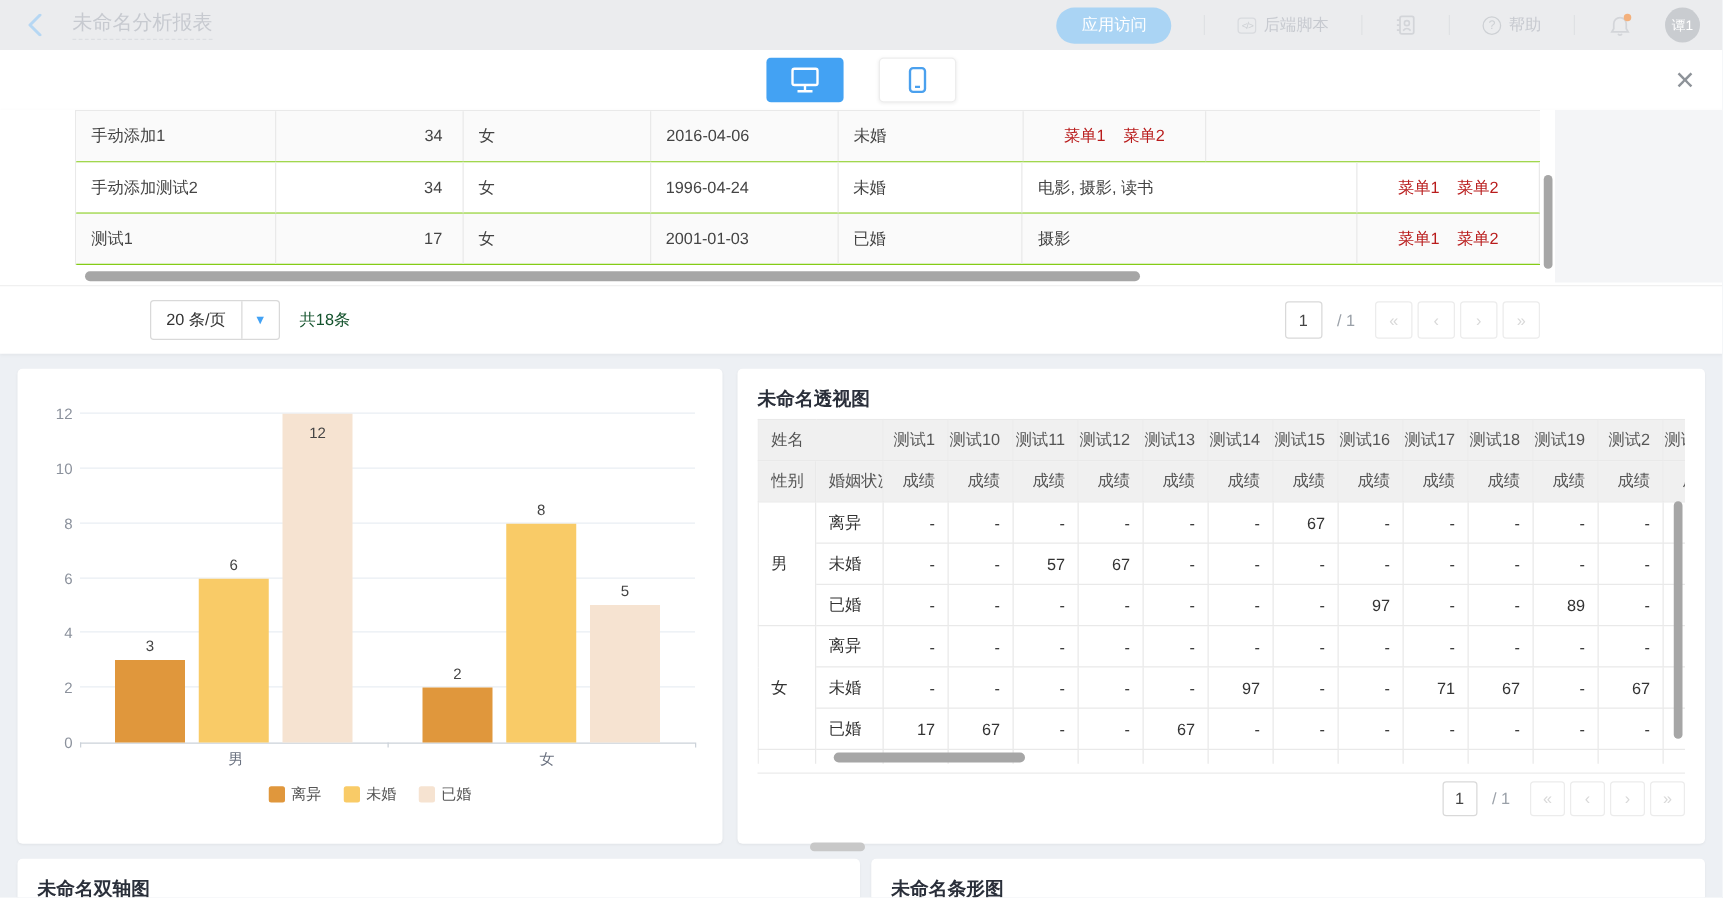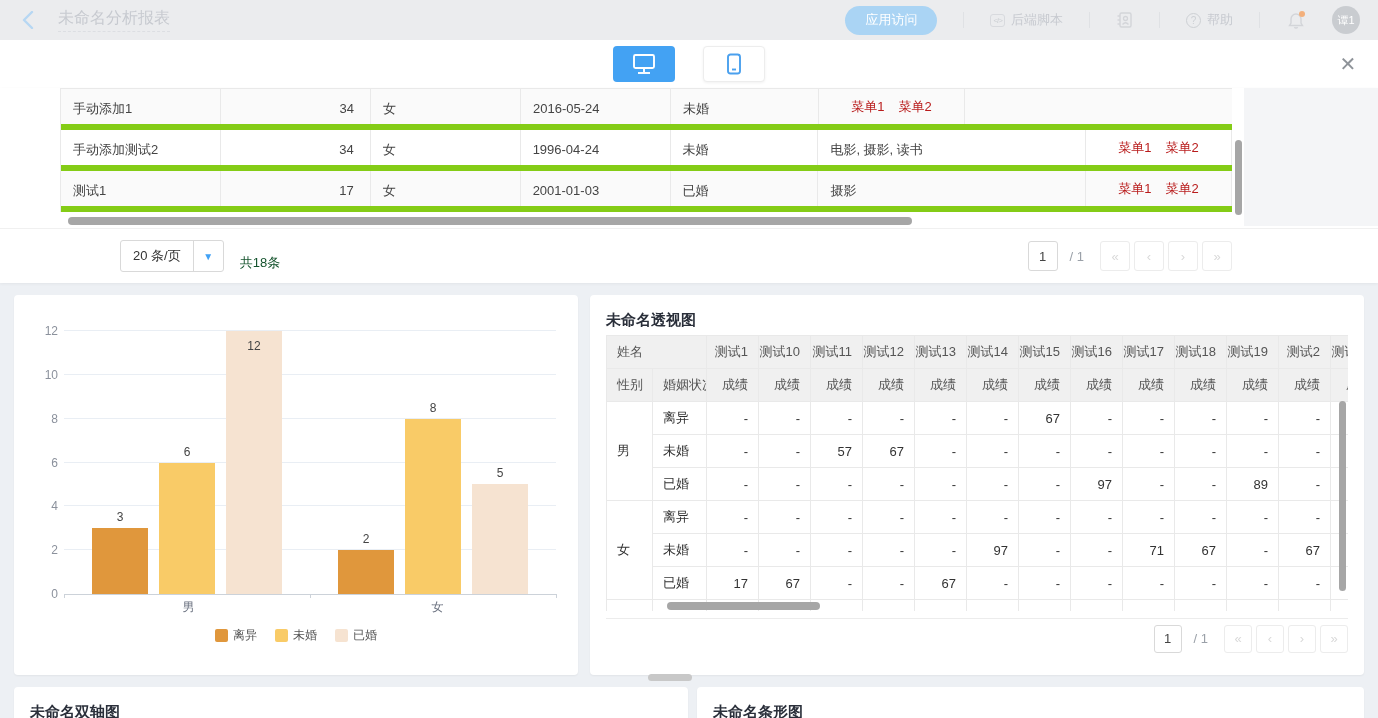--- a/index.html
+++ b/index.html
@@ -33,21 +33,21 @@
                 display:flex; align-items:center; justify-content:center; cursor:pointer; }
   .toggle-btn.active { background:#43a2f3; }
   .toggle-btn.inactive { border:1px solid #ededed; box-shadow:0 1px 3px rgba(0,0,0,.06); }
   .close-btn { position:absolute; right:18px; top:12px; width:24px; height:24px; font-size:20px; color:#8e9399;
                display:flex; align-items:center; justify-content:center; cursor:pointer; background:none; border:none; }
 
   
   .table-panel { position:absolute; top:88px; left:0; right:0; height:195px; background:#fff;
                  box-shadow:0 1px 3px rgba(0,0,0,.05); }
   .record-table { position:absolute; left:60px; top:0; width:1172px; border-top:1px solid #e9e9e9; border-left:1px solid #e9e9e9; }
-  .t-row { display:flex; height:41px; border-bottom:6px solid #84cc16; background:#fff; cursor:pointer; }
+  .t-row { display:flex; height:41px; border-bottom:1px solid #84cc16; background:#fff; cursor:pointer; }
   .t-row:nth-child(odd) { background:#fafafa; }
   .t-cell { border-right:1px solid #e9e9e9; line-height:40px; padding:0 12px; color:#444; white-space:nowrap; overflow:hidden; }
   .c-name{width:160px;} .c-age{width:150px; text-align:right; padding-right:16px;} .c-gender{width:150px;}
   .c-date{width:150px;} .c-marital{width:148px;} .c-hobby{width:268px;}
   .c-actions{width:146px; display:flex; gap:14px; align-items:center; justify-content:center; padding:0;}
   .action-link { color:#b91c1c; cursor:pointer; }
   .right-strip { position:absolute; left:1244px; right:0; top:0; height:138px; background:#f4f5f7; }
   .v-thumb { position:absolute; left:1235px; top:52px; width:7px; height:75px; background:#a6a6a6; border-radius:4px; cursor:grab; }
   .h-thumb { position:absolute; left:68px; top:129px; width:844px; height:8px; background:#a6a6a6; border-radius:4px; cursor:grab; }
 
@@ -175,21 +175,21 @@
     <button class="close-btn">✕</button>
   </div>
 
   <section class="table-panel">
     <div class="right-strip"></div>
     <div class="record-table">
         <div class="t-row">
           <div class="t-cell c-name">手动添加1</div>
           <div class="t-cell c-age">34</div>
           <div class="t-cell c-gender">女</div>
-          <div class="t-cell c-date">2016-05-24</div>
+          <div class="t-cell c-date">2016-04-06</div>
           <div class="t-cell c-marital">未婚</div>
           <div class="t-cell c-actions">
             <span class="action-link">菜单1</span>
             <span class="action-link">菜单2</span>
           </div>
         </div>
         <div class="t-row">
           <div class="t-cell c-name">手动添加测试2</div>
           <div class="t-cell c-age">34</div>
           <div class="t-cell c-gender">女</div>
@@ -210,21 +210,21 @@
           <div class="t-cell c-hobby">摄影</div>
           <div class="t-cell c-actions">
             <span class="action-link">菜单1</span>
             <span class="action-link">菜单2</span>
           </div>
         </div>
       </div>
     <div class="v-thumb"></div>
     <div class="h-thumb"></div>
     <div class="pager">
-      <div style="display:flex; align-items:flex-end;padding-left:40px;">
+      <div style="display:flex; align-items:center;padding-left:40px;">
         <div class="page-size">
           <span class="ps-label">20 条/页</span>
           <span class="ps-caret">▼</span>
         </div>
         <span class="total-count">共18条</span>
       </div>
       <div class="pager-right">
         <span class="page-box">1</span>
         <span class="page-of">/ 1</span>
         <span class="nav-btn">«</span>

